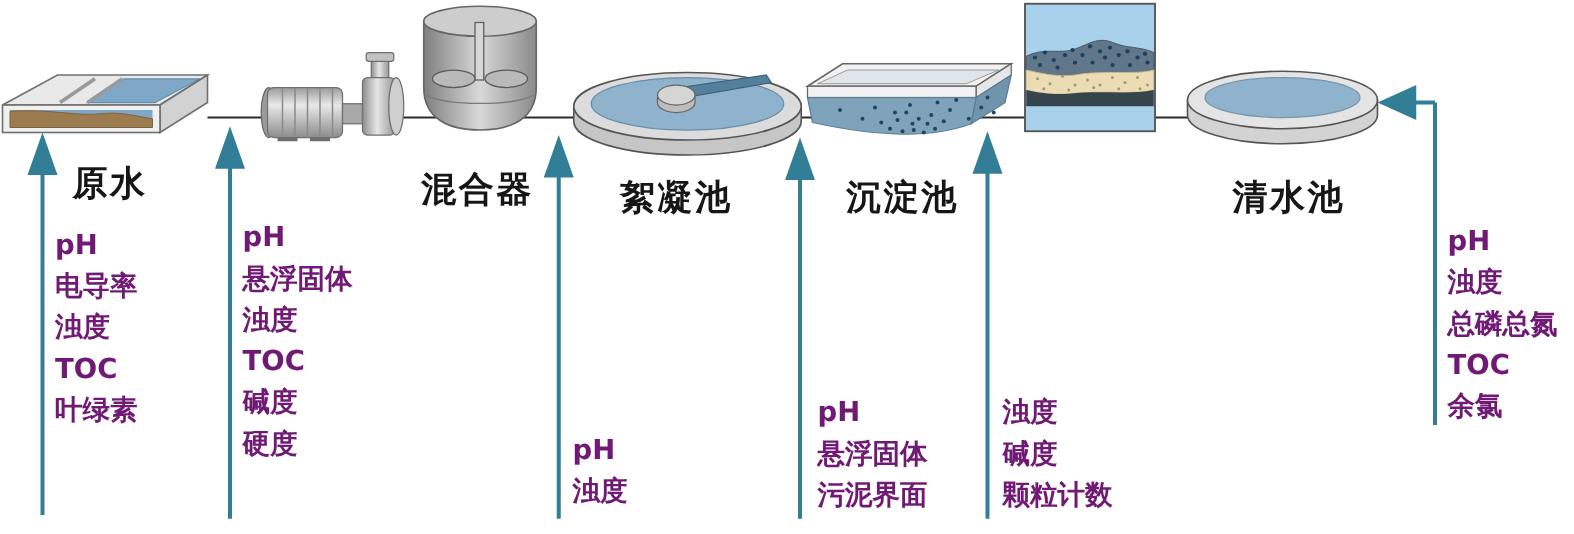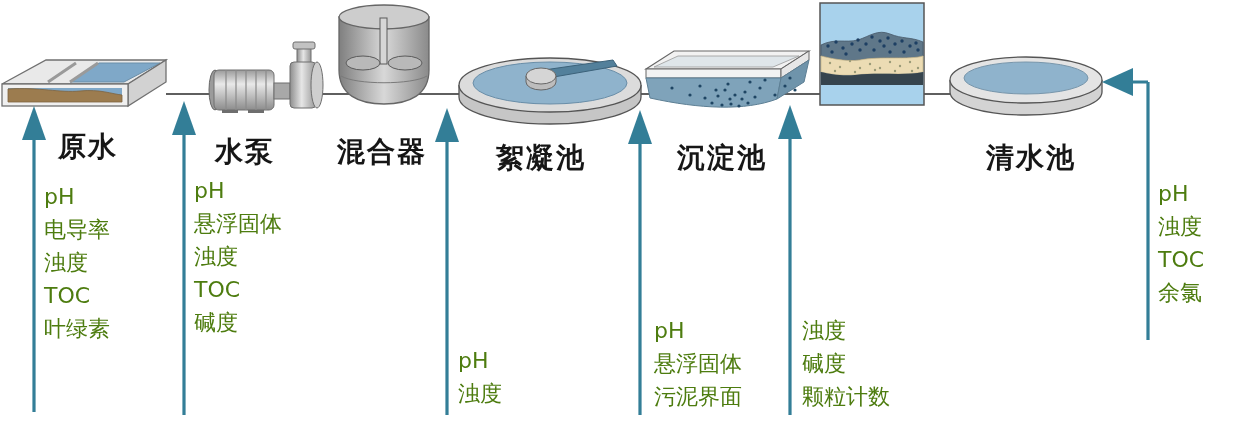--- a/index.html
+++ b/index.html
@@ -11,21 +11,21 @@
   .canvas svg.scene { position:absolute; left:0; top:0; }
   .stage-label {
     position:absolute; transform:translateX(-50%);
     font-size:28px; font-weight:700; color:#161616; letter-spacing:2px;
     white-space:nowrap;
     text-shadow:-2px -1px 0 #fff, 2px -1px 0 #fff, -2px 2px 0 #fff, 2px 2px 0 #fff,
                  0 -2px 0 #fff, 0 2px 0 #fff, -2px 0 0 #fff, 2px 0 0 #fff;
   }
   ul.param-list {
     position:absolute; list-style:none; white-space:nowrap;
-    color:#4d7c0f; font-size:22px; font-weight:400; line-height:33px;
+    color:#701a75; font-size:22px; font-weight:700; line-height:33px;
     text-shadow:-1px -1px 0 #fff, 1px -1px 0 #fff, -1px 1px 0 #fff, 1px 1px 0 #fff;
   }
 </style>
 </head>
 <body>
 
 <div class="canvas">
 
   <svg class="scene" width="1259" height="427" viewBox="0 0 1259 427">
     <defs>
@@ -200,54 +200,55 @@
         <polygon points="790,105 778,139 802,139" stroke="none"></polygon>
       </g>
       <g>
         <path d="M1128,82 H1148 M1148,82 V340" stroke-width="3.2" fill="none"></path>
         <polygon points="1102,82 1133,68 1133,96" stroke="none"></polygon>
       </g>
     </g>
   </svg>
 
   <span class="stage-label" style="left:88px;  top:128px;">原水</span>
-  <span class="stage-label" style="left:245px; top:133px;">水泵</span>
   <span class="stage-label" style="left:382px; top:133px;">混合器</span>
   <span class="stage-label" style="left:541px; top:139px;">絮凝池</span>
   <span class="stage-label" style="left:722px; top:139px;">沉淀池</span>
   <span class="stage-label" style="left:1031px;top:139px;text-align:right;">清水池</span>
 
   <ul class="param-list" style="left:44px;   top:180px;">
       <li>pH</li>
       <li>电导率</li>
       <li>浊度</li>
       <li>TOC</li>
       <li>叶绿素</li>
     </ul>
   <ul class="param-list" style="left:194px;  top:174px;">
       <li>pH</li>
       <li>悬浮固体</li>
       <li>浊度</li>
       <li>TOC</li>
       <li>碱度</li>
+      <li>硬度</li>
     </ul>
   <ul class="param-list" style="left:458px;  top:344px;">
       <li>pH</li>
       <li>浊度</li>
     </ul>
   <ul class="param-list" style="left:654px;  top:314px;">
       <li>pH</li>
       <li>悬浮固体</li>
       <li>污泥界面</li>
     </ul>
   <ul class="param-list" style="left:802px;  top:314px;">
       <li>浊度</li>
       <li>碱度</li>
       <li>颗粒计数</li>
     </ul>
   <ul class="param-list" style="left:1158px; top:177px;">
       <li>pH</li>
       <li>浊度</li>
+      <li>总磷总氮</li>
       <li>TOC</li>
       <li>余氯</li>
     </ul>
 
 </div>
 
 </body></html>

